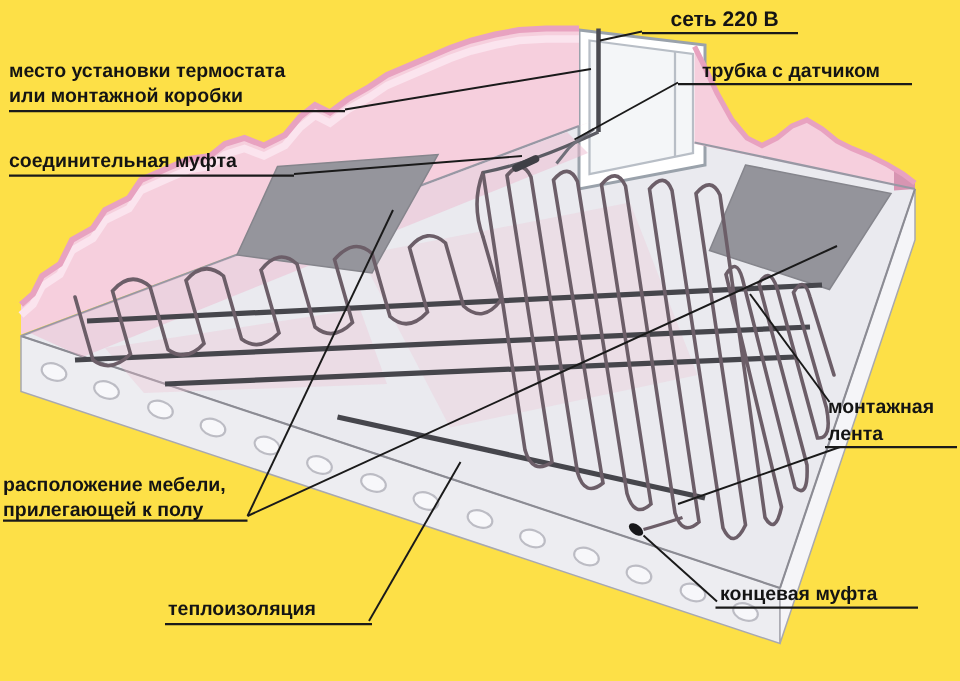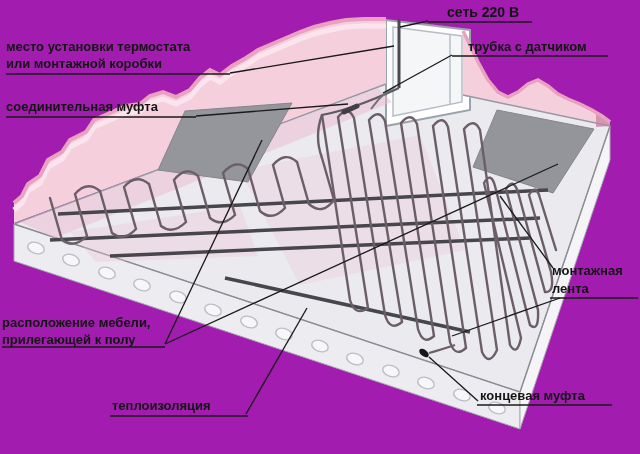--- a/index.html
+++ b/index.html
@@ -1,16 +1,16 @@
 <!DOCTYPE html>
 <html><head>
 <meta charset="utf-8">
 <style>
   html,body{margin:0;padding:0;background:#ffffff;}
-  .stage{position:relative;width:640px;height:454px;background:#a21caf;overflow:hidden;
+  .stage{position:relative;width:640px;height:454px;background:#fde047;overflow:hidden;
          font-family:"Liberation Sans", sans-serif;}
   svg{display:block;}
   .lbl{font-family:"Liberation Sans", sans-serif;font-weight:bold;font-size:13px;fill:#141414;}
   .lbl-big{font-size:14px;}
 </style>
 </head>
 <body>
 
 <div class="stage">
 <svg width="640" height="454" viewBox="0 0 640 454">

